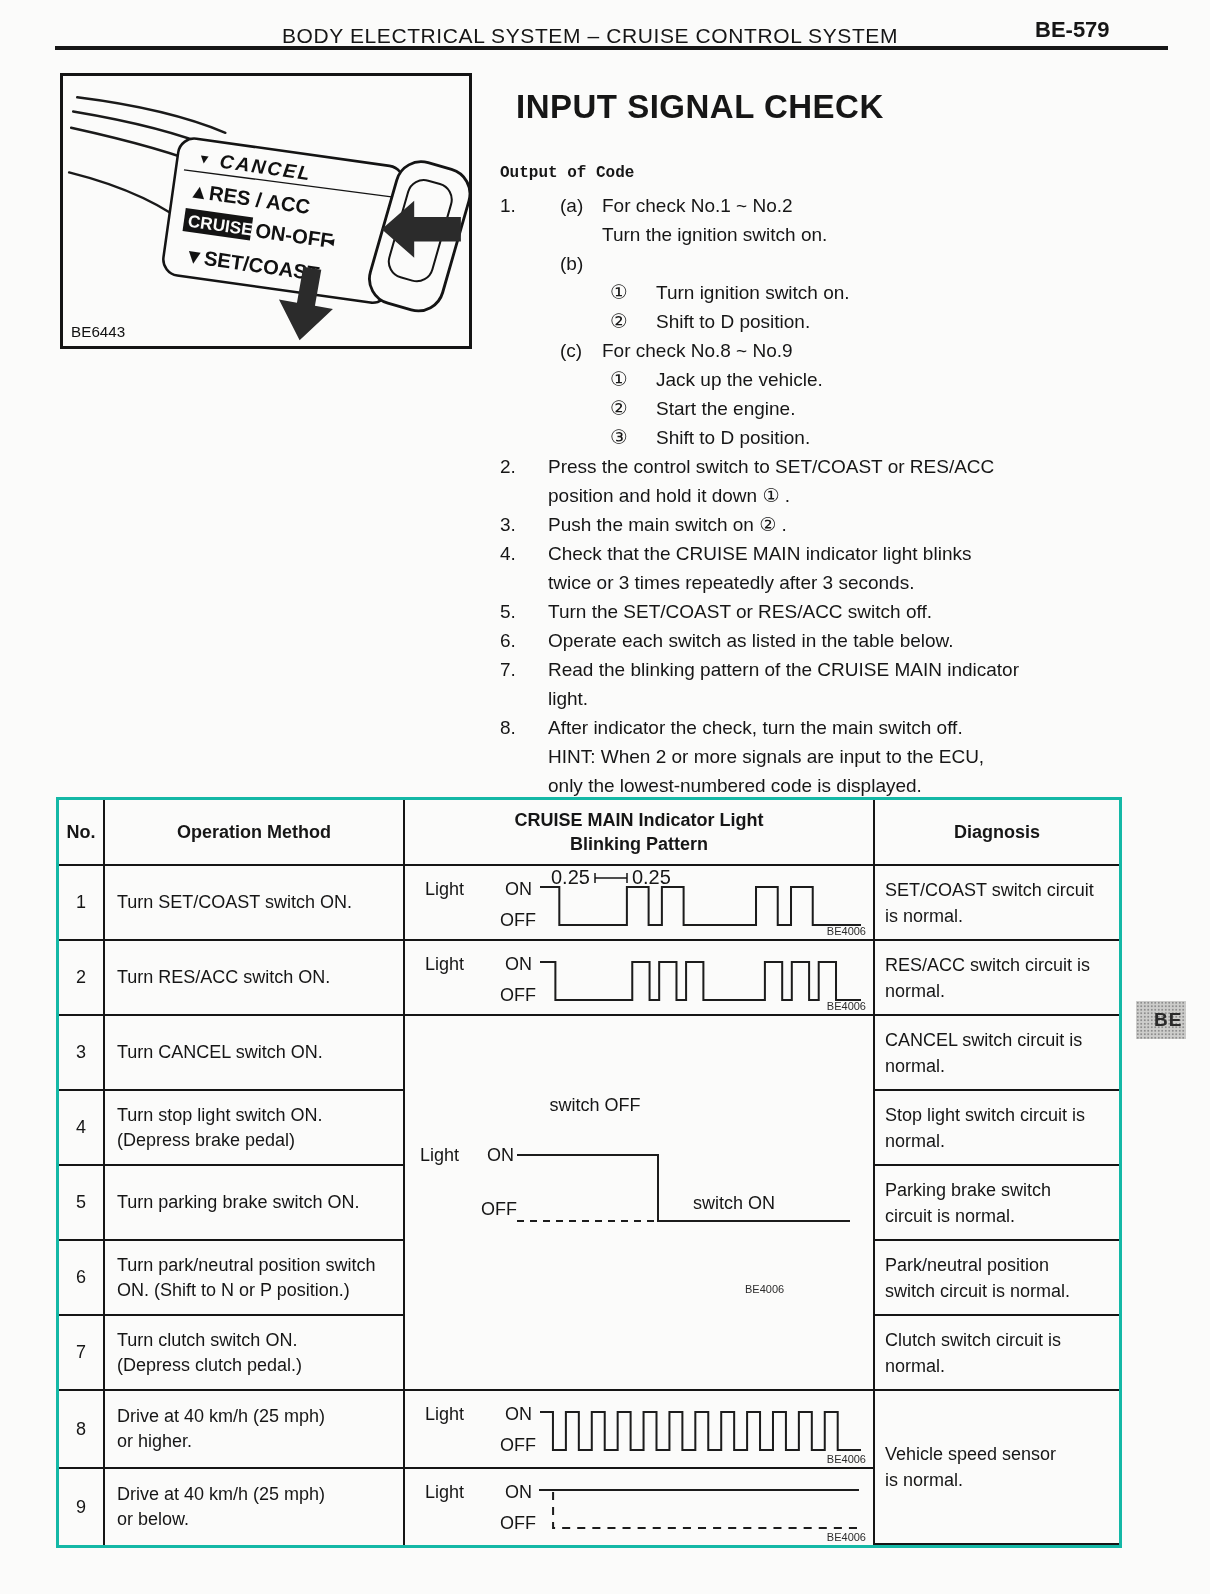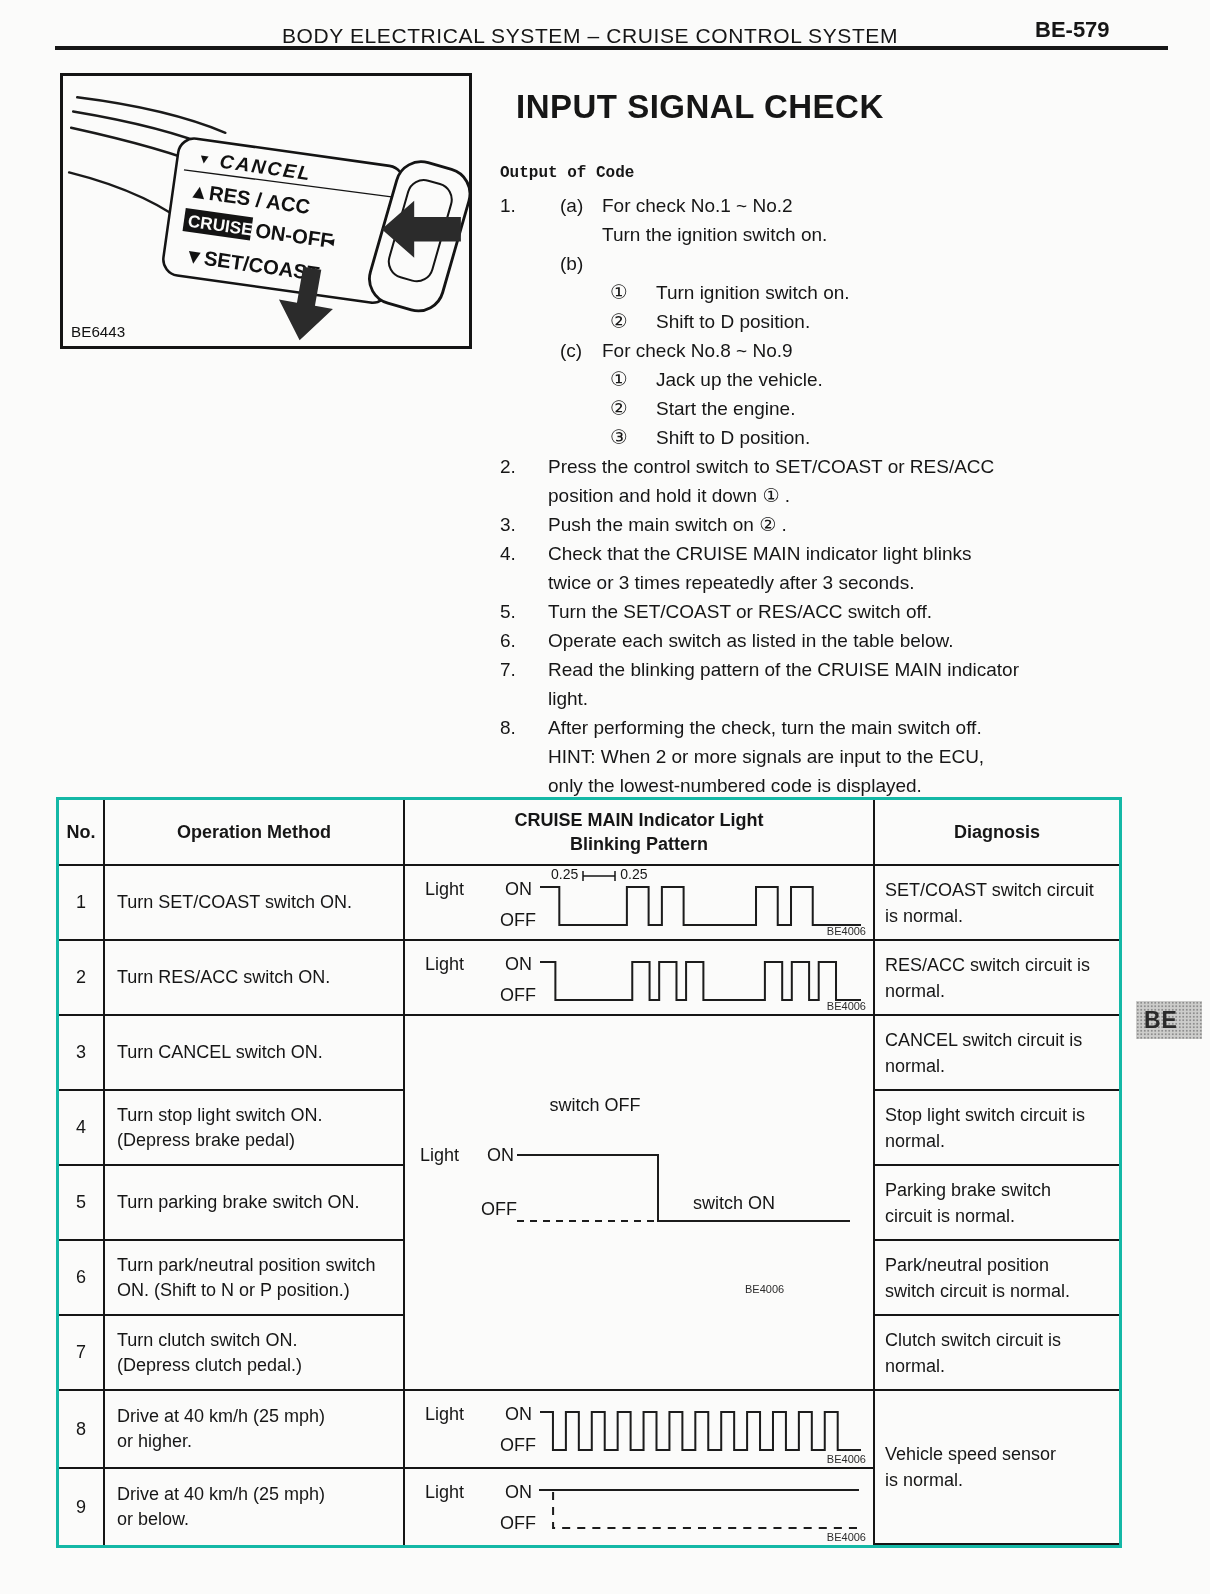--- a/index.html
+++ b/index.html
@@ -45,30 +45,30 @@
   .c.blockcell{display:block;}
   .mid-merged{grid-column:3;grid-row:4 / span 5;}
   .diag-merged{grid-column:4;grid-row:9 / span 2;}
 
   
   .wv-light{position:absolute;left:20px;top:13px;font-size:18px;}
   .wv-on{position:absolute;left:100px;top:13px;font-size:18px;}
   .wv-off{position:absolute;left:95px;top:44px;font-size:18px;}
   .wv-svg{position:absolute;left:134px;top:15px;width:322px;height:52px;overflow:visible;}
   .wv-ref{position:absolute;right:7px;bottom:2px;font-size:11px;color:#2c2c2c;}
-  .wv-annot{position:absolute;left:146px;top:0;display:flex;align-items:flex-end;gap:3px;
-            font-size:14px;}
+  .wv-annot{position:absolute;left:146px;top:0;display:flex;align-items:center;gap:3px;
+            font-size:20px;}
   .dim-svg{display:block;}
   .sd-text{font-size:18px;fill:#161616;font-family:"Liberation Sans","DejaVu Sans",sans-serif;}
   .sd-ref{font-size:11px;fill:#2c2c2c;font-family:"Liberation Sans","DejaVu Sans",sans-serif;}
 
   
-  .betab{position:absolute;left:1136px;top:1001px;width:66px;height:38px;
-         display:flex;align-items:center;padding-left:8px;box-sizing:border-box;
-         font-size:23px;font-weight:bold;color:#2a2a2a;letter-spacing:1px;
+  .betab{position:absolute;left:1136px;top:1001px;width:50px;height:38px;
+         display:flex;align-items:center;padding-left:18px;box-sizing:border-box;
+         font-size:19px;font-weight:bold;color:#2a2a2a;letter-spacing:1px;
          background-color:#cdcdcb;
          background-image:radial-gradient(#8d8d8d .8px, transparent 1.05px);
          background-size:3.5px 3.5px;}
 </style>
 </head>
 <body>
 
 <div class="page">
 
   <div class="hdr-title">BODY ELECTRICAL SYSTEM – CRUISE CONTROL SYSTEM</div>
@@ -182,21 +182,21 @@
           <span class="m-num">6.</span>
           <span class="m-text">Operate each switch as listed in the table below.</span>
         </div>
         <div class="step-row">
           <span class="m-num">7.</span>
           <span class="m-text">Read the blinking pattern of the CRUISE MAIN indicator
 light.</span>
         </div>
         <div class="step-row">
           <span class="m-num">8.</span>
-          <span class="m-text">After performing the check, turn the main switch off.</span>
+          <span class="m-text">After indicator the check, turn the main switch off.</span>
         </div>
         <div class="step-row">
           <span class="m-num"></span>
           <span class="m-text">HINT:   When 2 or more signals are input to the ECU,
 only the lowest-numbered code is displayed.</span>
         </div>
       </div>
   </div>
 
   <div class="dtable">

